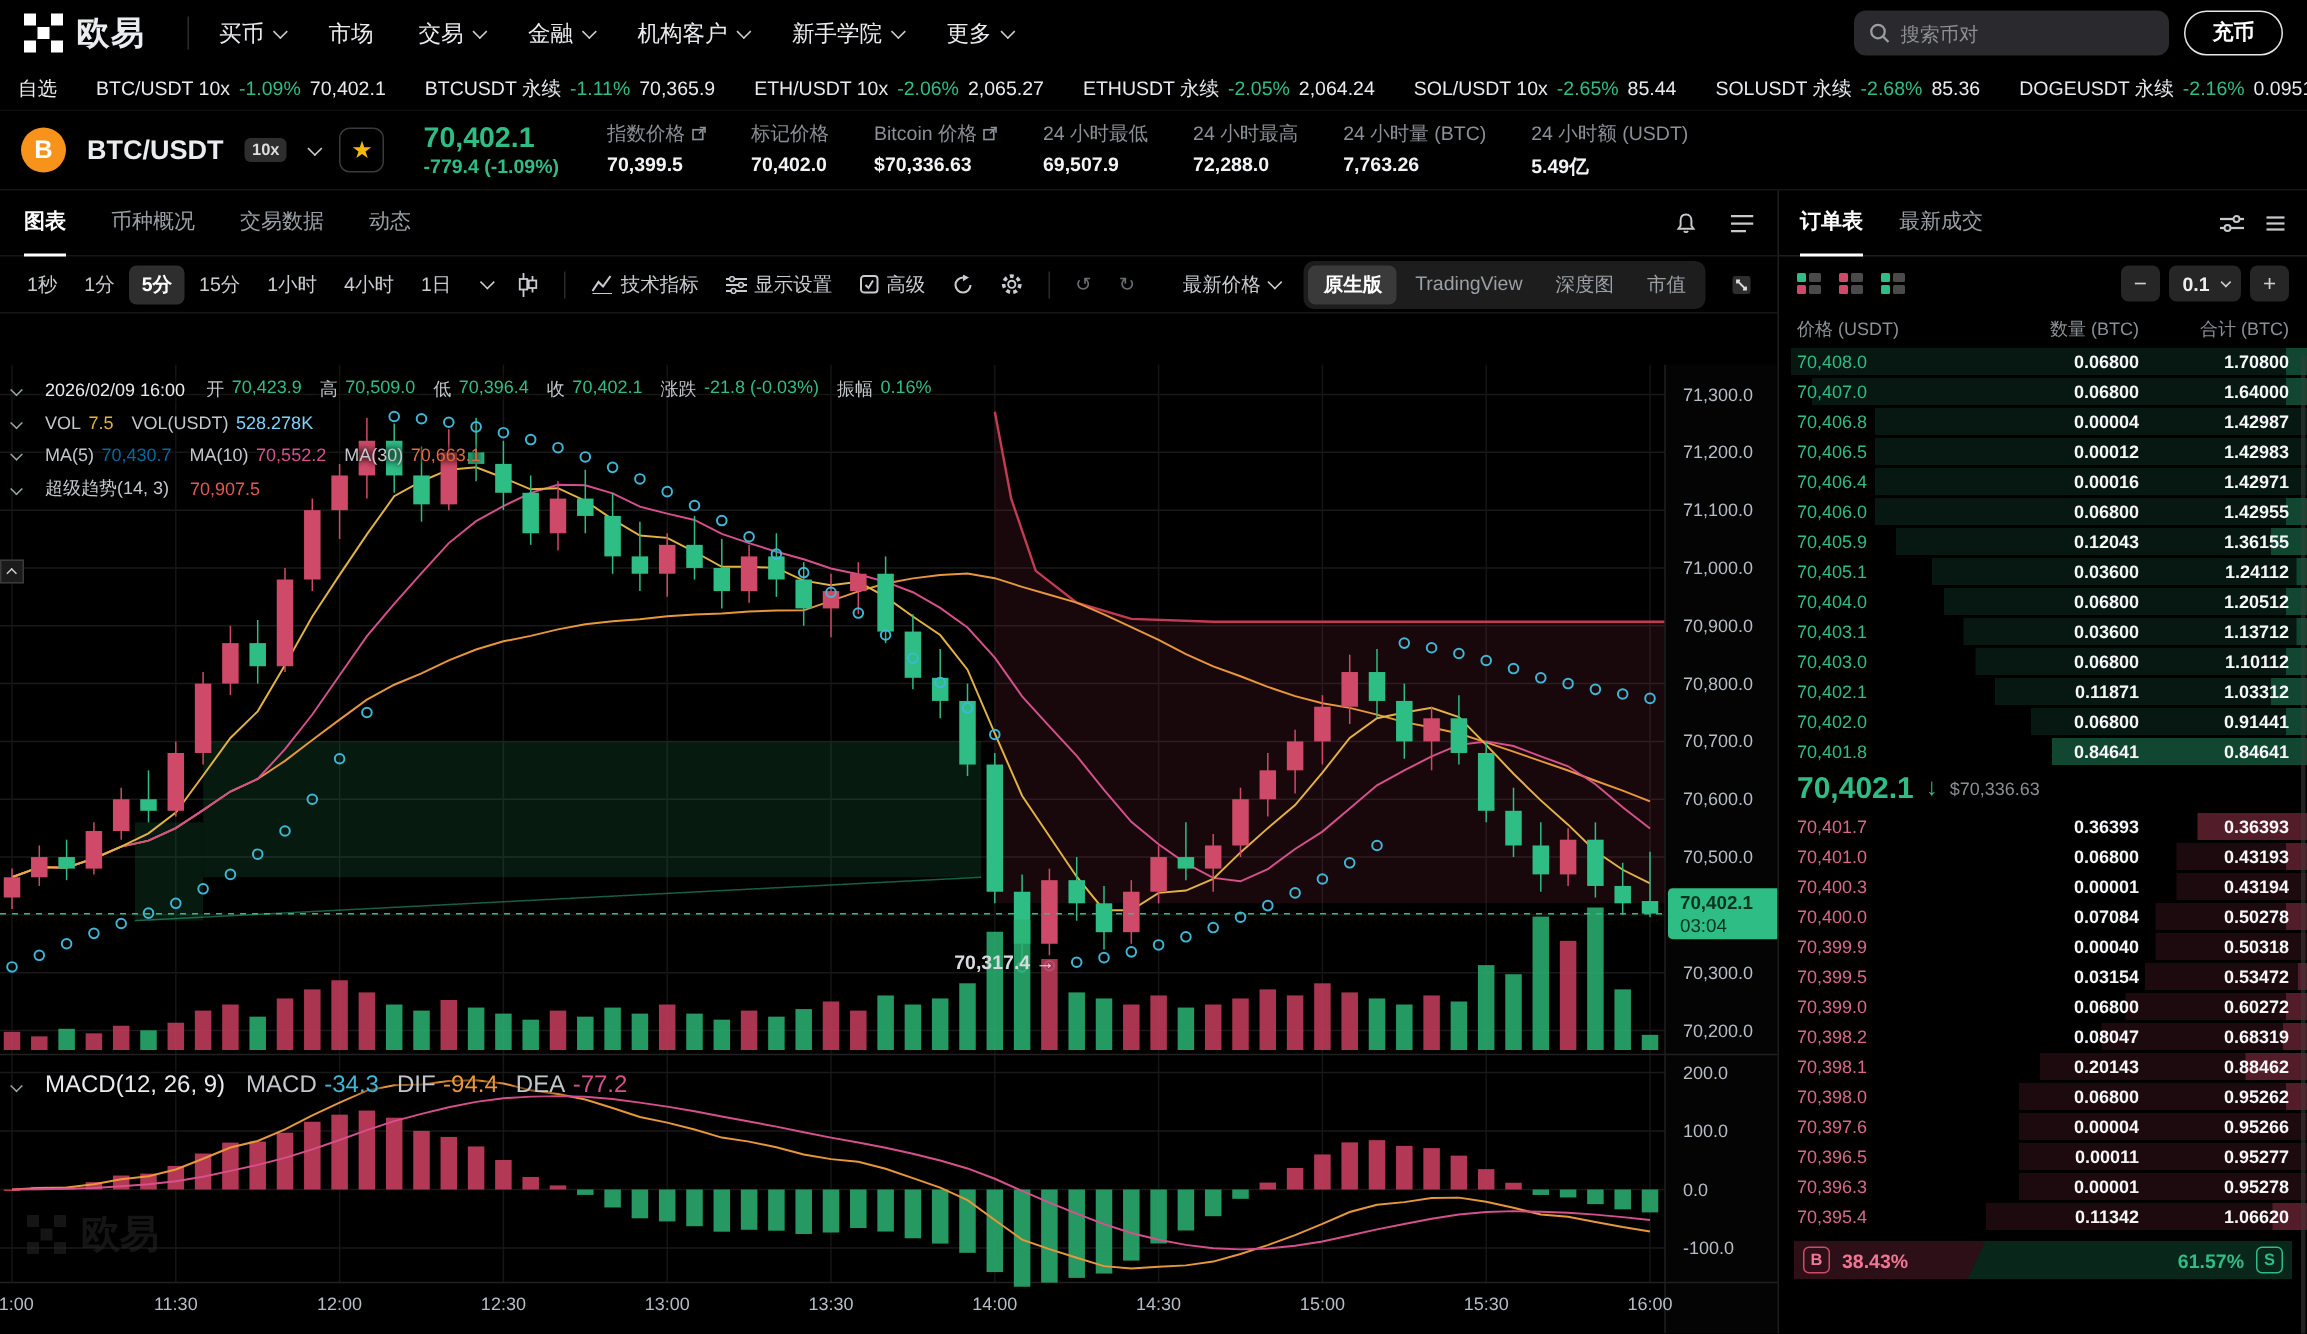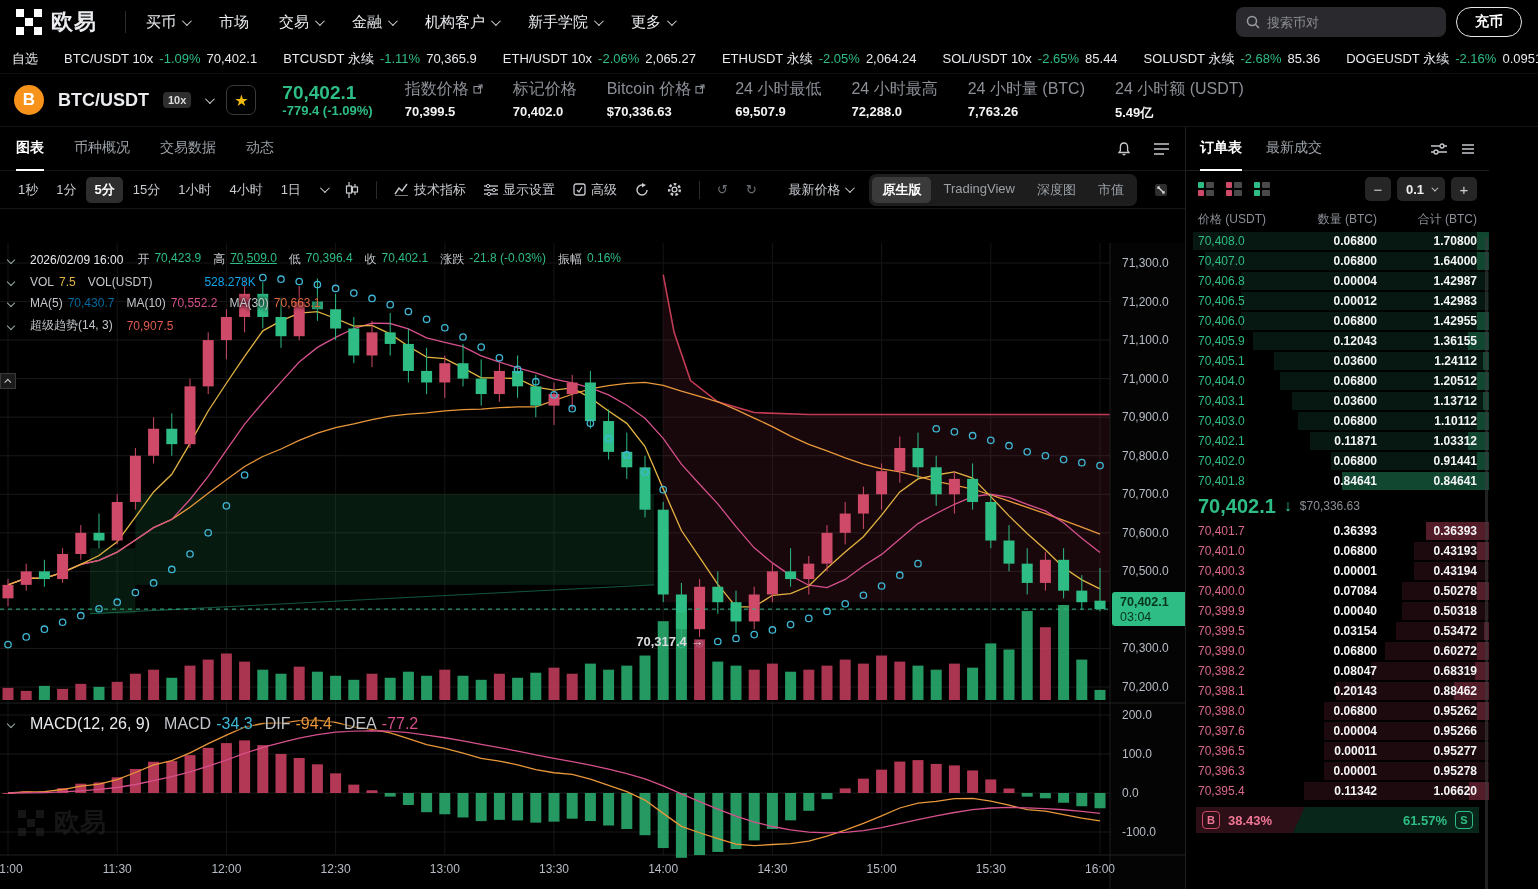--- a/index.html
+++ b/index.html
@@ -38,27 +38,27 @@
   .coin { width:30px; height:30px; border-radius:50%; background:#f7931a; color:#fff; font-weight:bold;
     display:flex; align-items:center; justify-content:center; font-size:17px; }
   .pairname { font-size:18px; font-weight:bold; }
   .levbadge { background:#2e2e2e; color:#dcdcdc; font-size:11px; padding:2px 5px; border-radius:4px; font-weight:bold; }
   .starbox { width:30px; height:30px; border:1px solid #3a3a3a; border-radius:7px; display:flex; align-items:center;
     justify-content:center; color:#f0b90b; font-size:16px; cursor:pointer; }
   .pxblock { margin-left:12px; }
   .pxbig { color:var(--green); font-size:19px; font-weight:bold; line-height:21px; }
   .pxchg { color:var(--green); font-size:13px; font-weight:bold; }
   .stats { display:flex; gap:30px; margin-left:18px; }
-  .stat .lb { color:#8b8f96; font-size:16px; display:flex; gap:4px; align-items:center; }
+  .stat .lb { color:#8b8f96; font-size:13px; display:flex; gap:4px; align-items:center; }
   .stat .vl { color:#f2f3f5; font-size:13px; font-weight:bold; margin-top:4px; }
 
   
   .main { position:absolute; top:127px; left:0; right:0; bottom:0; display:flex; }
   .left { width:1185px; position:relative; }
-  .right { width:304px; border-left:1px solid #1f1f1f; display:flex; flex-direction:column; position:relative; }
+  .right { width:353px; border-left:1px solid #1f1f1f; display:flex; flex-direction:column; position:relative; }
 
   
   .charttabs { height:44px; display:flex; align-items:center; padding:0 16px; gap:30px; border-bottom:1px solid #161616; }
   .ctab { font-size:14px; color:#9aa0a6; cursor:pointer; height:44px; display:flex; align-items:center;
     border-bottom:2px solid transparent; }
   .ctab.active { color:#fff; font-weight:bold; border-bottom-color:#fff; }
   .ct-icons { margin-left:auto; display:flex; gap:22px; align-items:center; color:#c7c9cc; }
 
   
   .announce { height:34px; display:flex; align-items:center; gap:10px; padding:0 14px; background:#0a0a0a;
@@ -792,21 +792,21 @@
           <div class="orow">
             <span class="ocaret"></span>
             <span style="color:#e8eaed">2026/02/09 16:00</span>
             <span id="info1-pairs" style="display:flex;gap:12px;">
                 <span style="display: flex; gap: 5px;">
                   <span class="lb">开</span>
                   <span style="color: rgb(46, 189, 133);">70,423.9</span>
                 </span>
                 <span style="display: flex; gap: 5px;">
                   <span class="lb">高</span>
-                  <span style="color: rgb(46, 189, 133); text-decoration: underline;">70,509.0</span>
+                  <span style="color: rgb(46, 189, 133);">70,509.0</span>
                 </span>
                 <span style="display: flex; gap: 5px;">
                   <span class="lb">低</span>
                   <span style="color: rgb(46, 189, 133);">70,396.4</span>
                 </span>
                 <span style="display: flex; gap: 5px;">
                   <span class="lb">收</span>
                   <span style="color: rgb(46, 189, 133);">70,402.1</span>
                 </span>
                 <span style="display: flex; gap: 5px;">
@@ -821,21 +821,21 @@
           </div>
           <div class="orow">
             <span class="ocaret"></span>
             <span id="info2-pairs" style="display:flex;gap:12px;">
                 <span style="display: flex; gap: 5px;">
                   <span class="lb">VOL</span>
                   <span style="color: rgb(227, 179, 65);">7.5</span>
                 </span>
                 <span style="display: flex; gap: 5px;">
                   <span class="lb">VOL(USDT)</span>
-                  <span style="color: #0ea5e9; margin-left: 47px;">528.278K</span>
+                  <span style="color: #7dd3fc;">528.278K</span>
                 </span>
               </span>
           </div>
           <div class="orow">
             <span class="ocaret"></span>
             <span id="info3-pairs" style="display:flex;gap:12px;align-items:center;">
                 <span style="display: flex; gap: 5px;">
                   <span class="lb">MA(5)</span>
                   <span style="color: #0369a1;">70,430.7</span>
                 </span>
@@ -975,20 +975,27 @@
             <span class="t">1.42987</span>
           </div>
           <div class="obrow ask">
             <div class="bar" style="width: 81.7046%; background: rgba(46, 189, 133, 0.13);"></div>
             <div class="bar2" style="width: 0.0068571%; background: rgba(46, 189, 133, 0.28);"></div>
             <span class="p">70,406.5</span>
             <span class="q">0.00012</span>
             <span class="t">1.42983</span>
           </div>
           <div class="obrow ask">
+            <div class="bar" style="width: 81.6977%; background: rgba(46, 189, 133, 0.13);"></div>
+            <div class="bar2" style="width: 0.0091428%; background: rgba(46, 189, 133, 0.28);"></div>
+            <span class="p">70,406.4</span>
+            <span class="q">0.00016</span>
+            <span class="t">1.42971</span>
+          </div>
+          <div class="obrow ask">
             <div class="bar" style="width: 81.6886%; background: rgba(46, 189, 133, 0.13);"></div>
             <div class="bar2" style="width: 3.88571%; background: rgba(46, 189, 133, 0.28);"></div>
             <span class="p">70,406.0</span>
             <span class="q">0.06800</span>
             <span class="t">1.42955</span>
           </div>
           <div class="obrow ask">
             <div class="bar" style="width: 77.8029%; background: rgba(46, 189, 133, 0.13);"></div>
             <div class="bar2" style="width: 6.88171%; background: rgba(46, 189, 133, 0.28);"></div>
             <span class="p">70,405.9</span>

